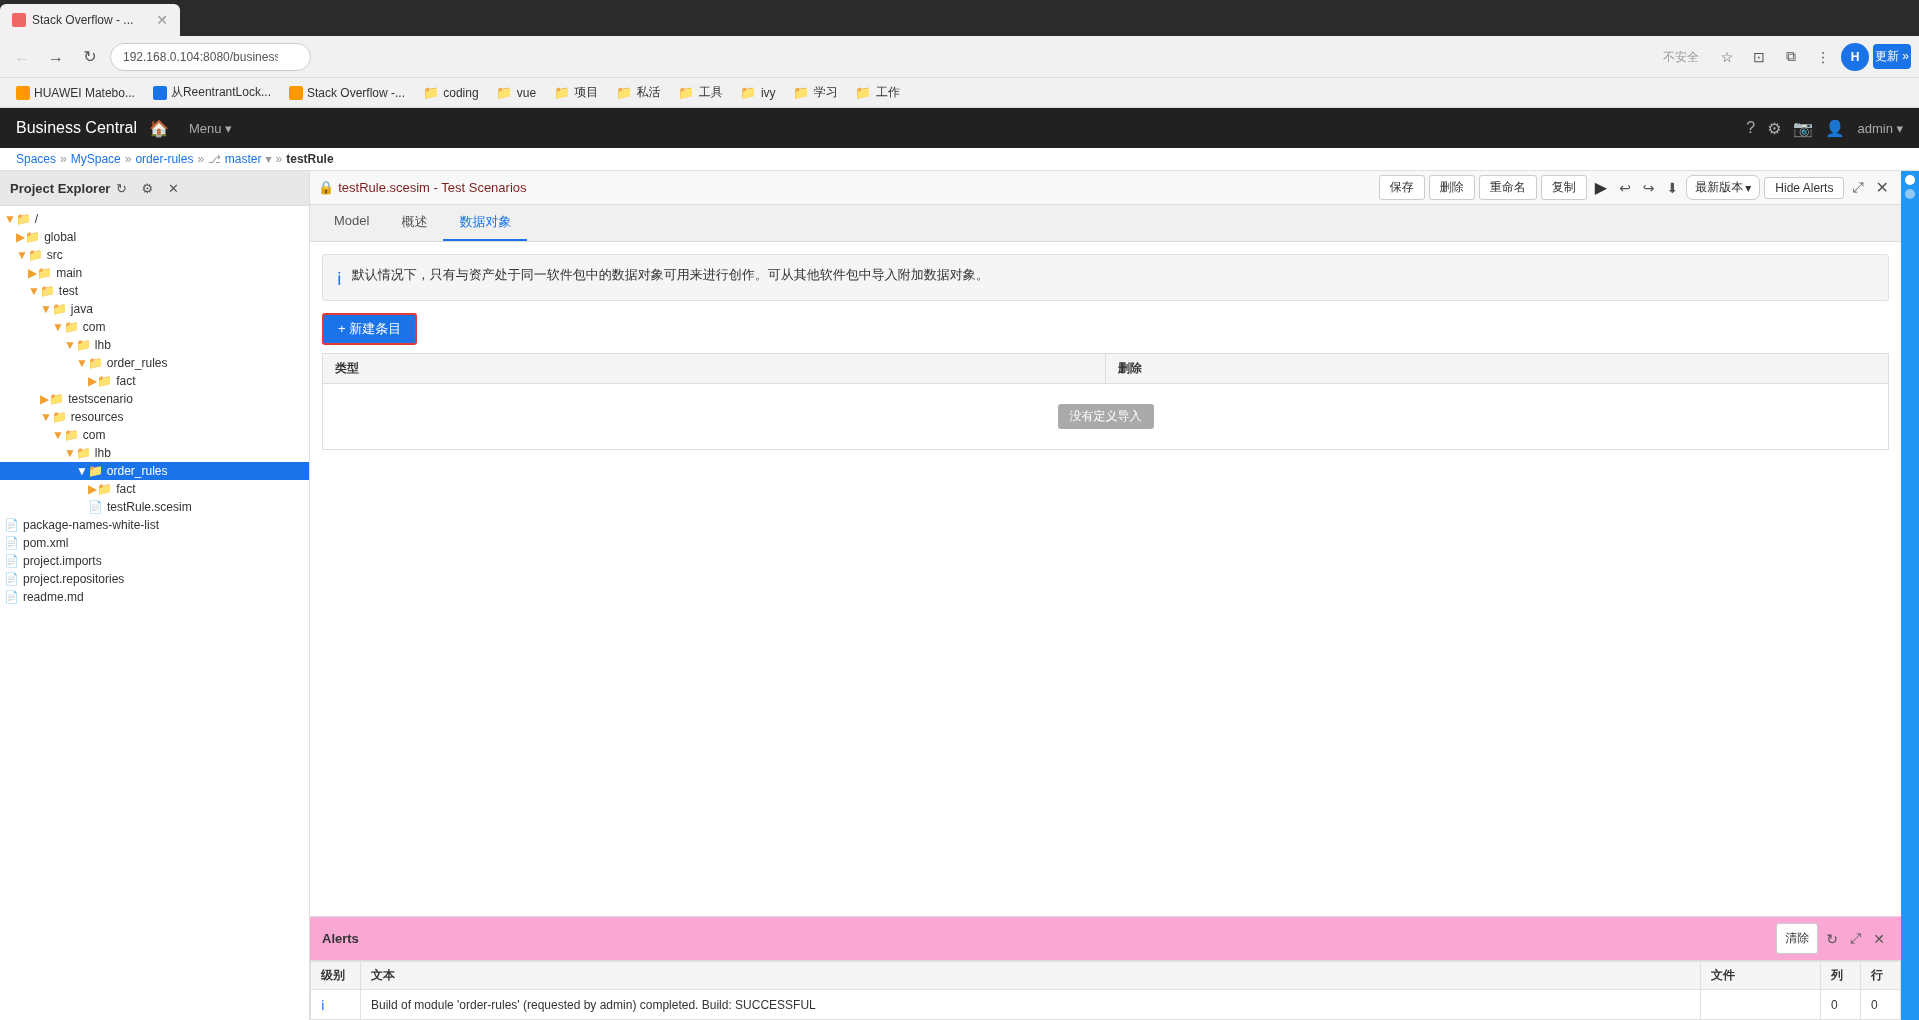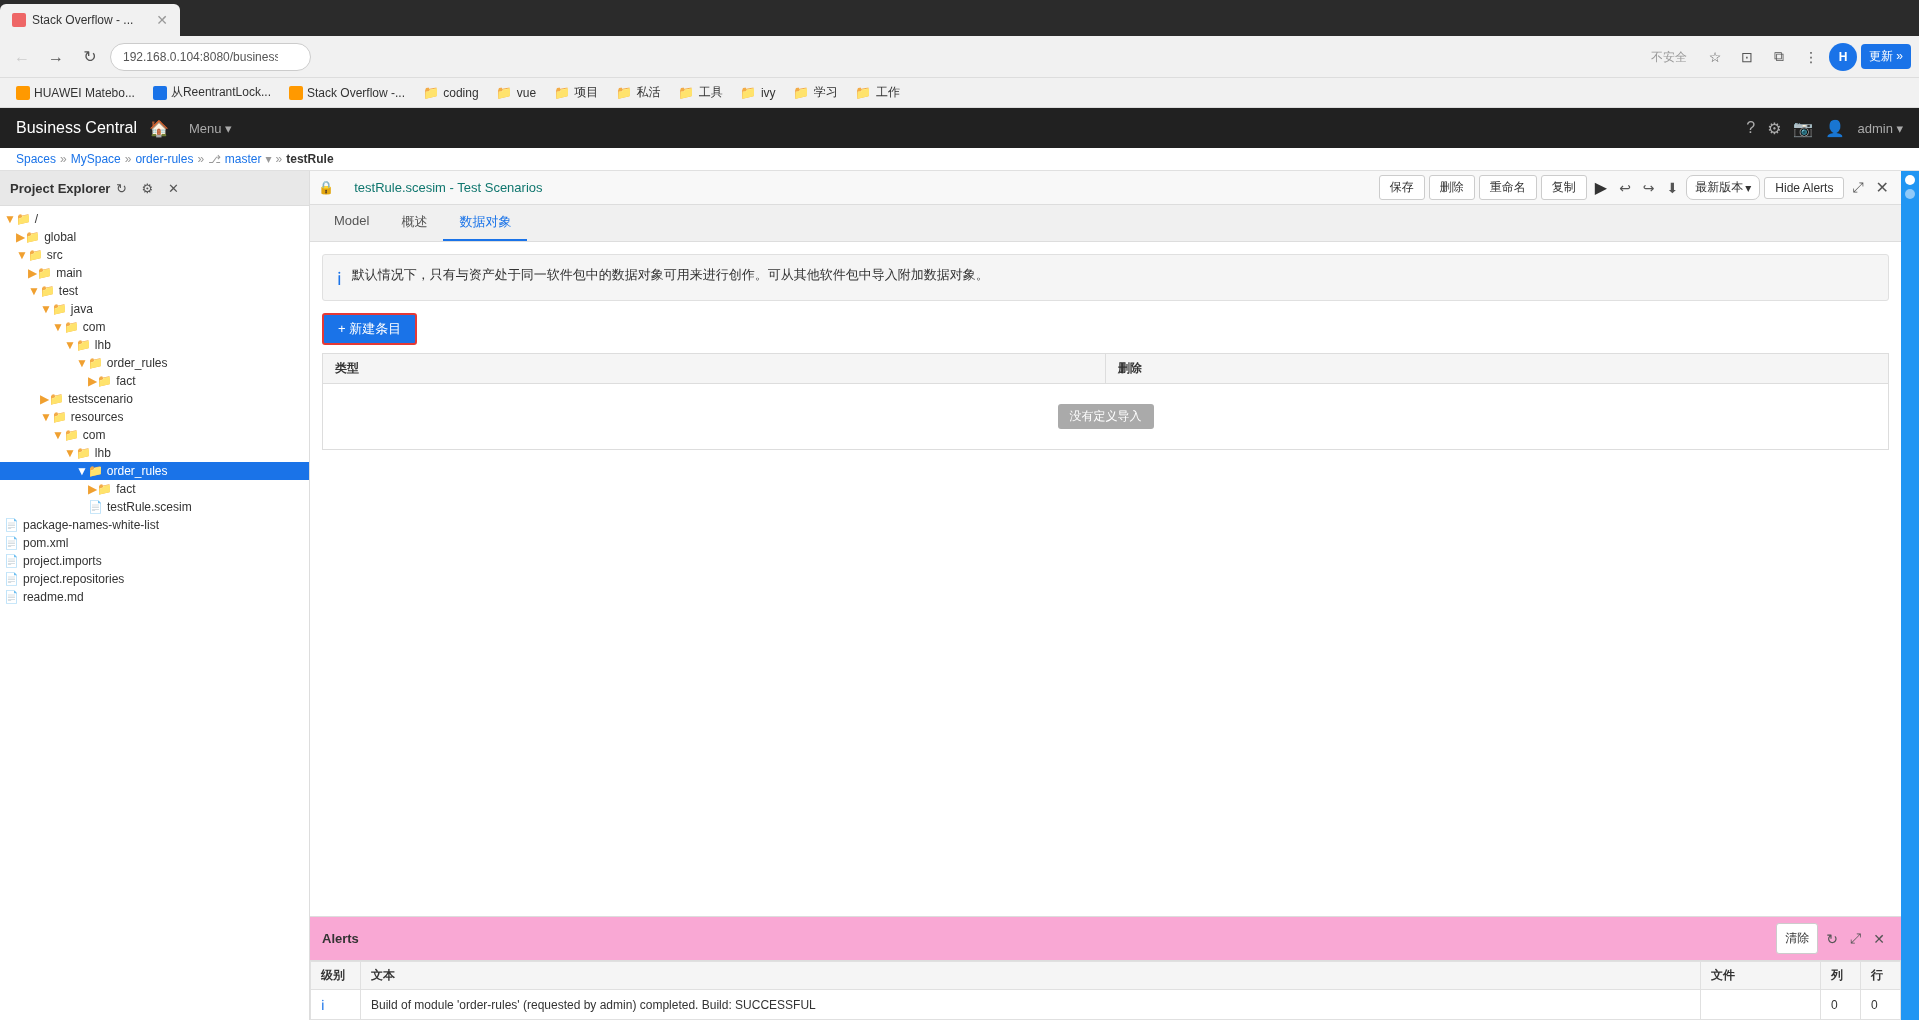--- a/index.html
+++ b/index.html
@@ -14,21 +14,21 @@
     .browser-tab .close-tab { color: #999; cursor: pointer; font-size: 14px; }
     .browser-toolbar { background: #f1f1f1; height: 42px; display: flex; align-items: center; gap: 6px; padding: 0 8px; border-bottom: 1px solid #ddd; }
     .nav-btn { width: 28px; height: 28px; border-radius: 50%; border: none; background: transparent; cursor: pointer; display: flex; align-items: center; justify-content: center; color: #555; font-size: 16px; }
     .nav-btn.disabled { color: #ccc; cursor: default; }
     .address-bar { flex: 1; height: 28px; border: 1px solid #ccc; border-radius: 14px; padding: 0 32px 0 12px; font-size: 12px; color: #555; background: #fff; outline: none; }
     .address-bar-wrapper { flex: 1; position: relative; }
     .address-bar-icon { position: absolute; right: 8px; top: 50%; transform: translateY(-50%); color: #999; font-size: 12px; }
     .toolbar-icons { display: flex; gap: 4px; align-items: center; }
     .toolbar-icon-btn { width: 28px; height: 28px; border-radius: 50%; border: none; background: transparent; cursor: pointer; display: flex; align-items: center; justify-content: center; color: #555; font-size: 14px; }
     .profile-btn { width: 28px; height: 28px; border-radius: 50%; background: #1a73e8; color: white; border: none; cursor: pointer; font-size: 12px; font-weight: bold; display: flex; align-items: center; justify-content: center; }
-    .update-btn { background: #1a73e8; color: white; border: none; border-radius: 4px; padding: 4px 8px; font-size: 12px; cursor: pointer; }
+    .update-btn { background: #1a73e8; color: white; border: none; border-radius: 4px; padding: 4px 2px; font-size: 12px; cursor: pointer; }
 
     
     .bookmarks-bar { background: #f1f1f1; height: 30px; display: flex; align-items: center; padding: 0 8px; gap: 2px; border-bottom: 1px solid #ddd; overflow: hidden; }
     .bookmark-item { display: flex; align-items: center; gap: 4px; padding: 3px 8px; border-radius: 4px; cursor: pointer; font-size: 12px; color: #333; white-space: nowrap; }
     .bookmark-icon { width: 14px; height: 14px; border-radius: 2px; flex-shrink: 0; }
     .bm-orange { background: #f90; }
     .bm-blue { background: #1a73e8; }
     .bm-folder { color: #f90; font-size: 13px; }
 
     
@@ -65,21 +65,21 @@
     .tree-item.selected { background: #1a73e8; color: white; }
     .tree-item.selected .tree-icon { color: white; }
     .tree-icon { color: #f0a030; font-size: 12px; margin-right: 4px; }
     .tree-icon.file { color: #888; }
     .tree-label { font-size: 12px; color: #333; }
     .tree-item.selected .tree-label { color: white; }
 
     
     .editor-area { flex: 1; display: flex; flex-direction: column; overflow: hidden; }
     .editor-toolbar { background: #f8f8f8; border-bottom: 1px solid #ddd; padding: 4px 8px; display: flex; align-items: center; gap: 4px; flex-shrink: 0; }
-    .file-title { font-size: 13px; font-weight: 500; color: #0f766e; flex: 1; display: flex; align-items: center; gap: 6px; margin-left: 16px; }
+    .file-title { font-size: 13px; font-weight: 500; color: #7f1d1d; flex: 1; display: flex; align-items: center; gap: 6px; }
     .lock-icon { color: #888; font-size: 13px; }
     .editor-action-btn { padding: 3px 10px; font-size: 12px; border: 1px solid #ccc; background: #fff; border-radius: 3px; cursor: pointer; color: #333; text-align: center; }
     .btn-play { background: transparent; border: none; color: #333; cursor: pointer; font-size: 16px; padding: 2px 4px; }
     .btn-icon { background: transparent; border: none; color: #555; cursor: pointer; font-size: 14px; padding: 2px 4px; }
     .btn-version { display: flex; align-items: center; gap: 2px; padding: 3px 8px; font-size: 12px; border: 1px solid #ccc; background: #fff; border-radius: 7px; cursor: pointer; color: #333; }
     .hide-alerts-btn { padding: 3px 10px; font-size: 12px; border: 1px solid #ccc; background: #fff; border-radius: 3px; cursor: pointer; color: #333; }
     .maximize-btn { background: transparent; border: none; color: #555; cursor: pointer; font-size: 14px; padding: 2px 4px; }
     .close-editor-btn { background: transparent; border: none; color: #555; cursor: pointer; font-size: 16px; padding: 2px 4px; }
 
     

